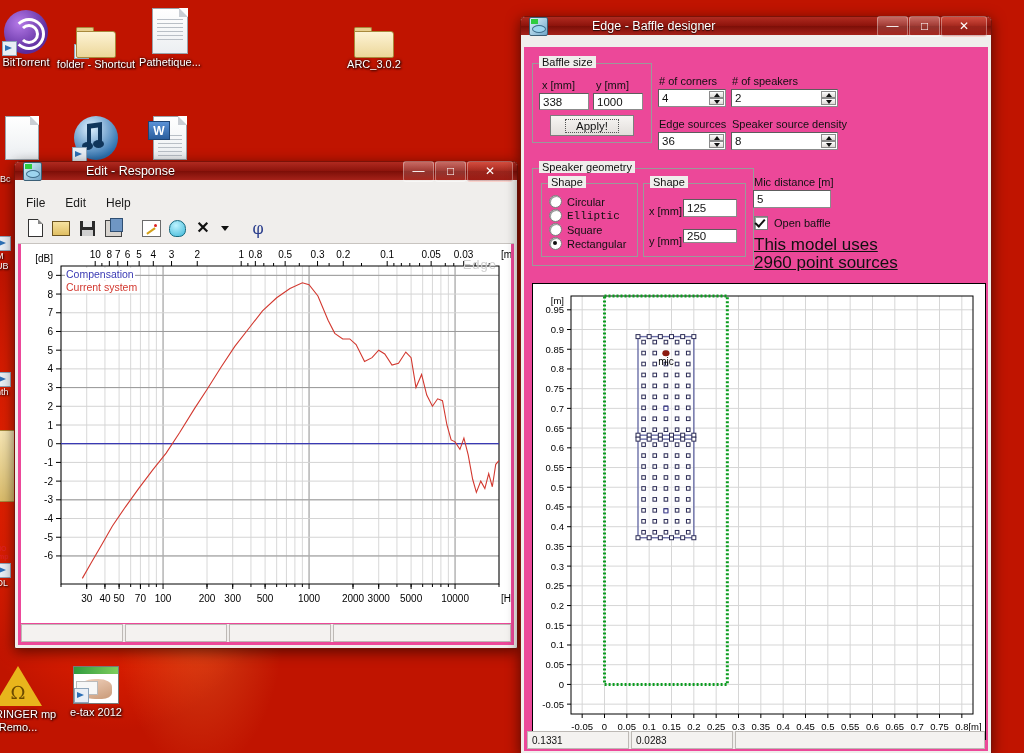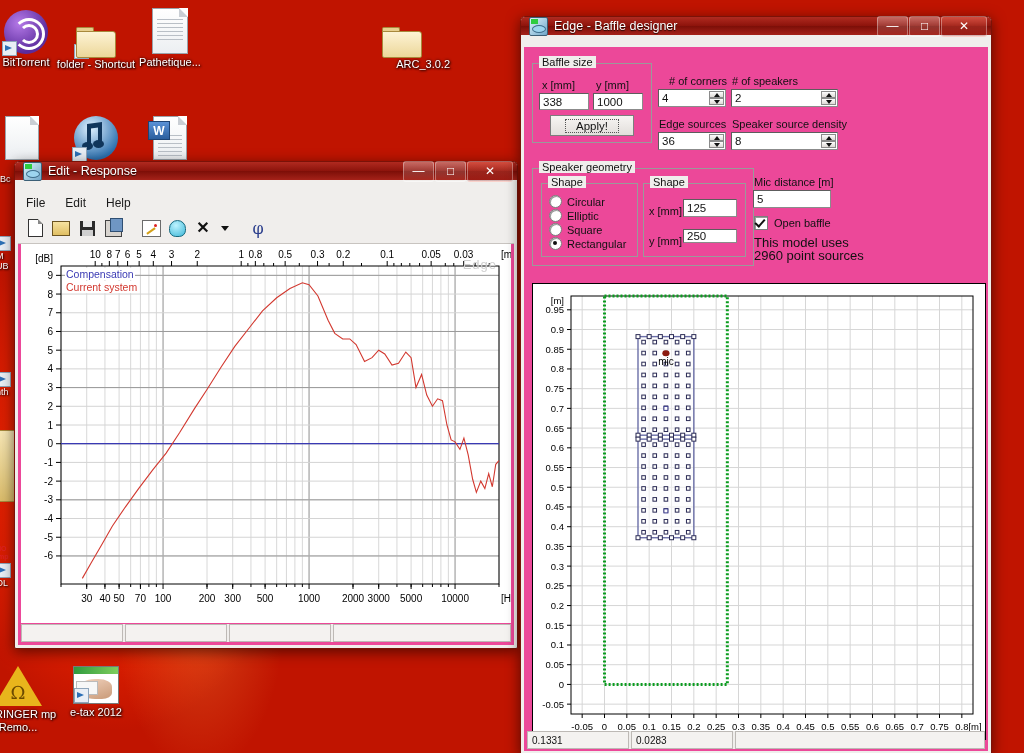--- a/index.html
+++ b/index.html
@@ -45,21 +45,21 @@
   .shortcut-arrow{position:absolute;left:0;bottom:0;width:13px;height:13px;background:#e9eef5;border:1px solid #8fa5bb;}
   .shortcut-arrow:after{content:"";position:absolute;left:2px;top:3px;width:0;height:0;
      border-left:7px solid #2c6fb5;border-top:3px solid transparent;border-bottom:3px solid transparent;}
   .circ{width:44px;height:44px;border-radius:50%;position:relative;}
 
   
   .win{position:absolute;border:1px solid #7a1208;border-radius:5px 5px 2px 2px;
        background:#f0eeec;box-shadow:0 3px 14px rgba(0,0,0,.55);}
   .titlebar{height:18px;border-radius:4px 4px 0 0;position:relative;
     background:linear-gradient(180deg,#b02a20 0%,#8e140c 48%,#7d0f08 52%,#a52219 100%);
-    display:flex;align-items:center;padding:0 4px;}
+    display:flex;align-items:center;padding:0 4px;gap:38px;}
   .titlebar .tlabel{color:#fff;font-size:12.5px;margin-left:6px;text-shadow:0 1px 1px rgba(0,0,0,.8);}
   .appicon{width:17px;height:17px;margin-left:4px;background:linear-gradient(135deg,#dff3fb,#6fa7c9);
     border:1px solid #3c5f76;border-radius:2px;position:relative;overflow:hidden;}
   .appicon:before{content:"";position:absolute;left:1px;top:1px;width:7px;height:5px;background:#2ecc40;}
   .appicon:after{content:"";position:absolute;left:2px;bottom:2px;width:12px;height:6px;border-radius:50%;
     background:#9dd5ef;border:1px solid #3f6e8c;}
   .wbtns{margin-left:auto;display:flex;}
   .wbtn{width:29px;height:19px;margin-left:1px;border:1px solid rgba(255,255,255,.35);border-radius:3px;
     background:linear-gradient(180deg,rgba(255,255,255,.30),rgba(255,255,255,.02));
     display:flex;align-items:center;justify-content:center;color:#fff;font-size:12px;}
@@ -115,21 +115,21 @@
     font-size:11.5px;display:flex;align-items:center;justify-content:center;color:#111;}
   .btn .inner{border:1px dotted #555;padding:0 10px;}
   .radio{position:absolute;font-size:11px;color:#111;display:flex;align-items:center;gap:5px;white-space:nowrap;}
   .rdot{width:11px;height:11px;border-radius:50%;background:#fff;
     border:1px solid #7d7d7d;box-shadow:inset 1px 1px 0 #9a9a9a;position:relative;flex:none;}
   .rdot.on:after{content:"";position:absolute;left:2.5px;top:2.5px;width:4px;height:4px;border-radius:50%;background:#111;}
   .chk{position:absolute;font-size:11px;color:#111;display:flex;align-items:center;gap:6px;white-space:nowrap;}
   .cbox{width:12px;height:12px;background:#fff;border:1px solid #7d7d7d;box-shadow:inset 1px 1px 0 #9a9a9a;position:relative;flex:none;}
   .cbox.on:after{content:"";position:absolute;left:2px;top:0px;width:4px;height:8px;
     border:solid #111;border-width:0 2px 2px 0;transform:rotate(42deg);}
-  .note{position:absolute;font-size:13px;color:#111;line-height:13px;white-space:pre-line;}
+  .note{position:absolute;font-size:17px;color:#111;line-height:18px;white-space:pre-line;text-decoration:underline;}
 
   
   #baffleplot{position:absolute;background:#fff;border:1px solid #000;overflow:hidden;}
 </style>
 </head>
 <body>
 
 <div id="desktop"></div>
 
 <div class="dicon" style="left:-22px;top:6px;">
@@ -154,21 +154,21 @@
 
 <div class="dicon" style="left:122px;top:6px;">
   <div class="glyph">
     <div class="docico" style="width:34px;height:44px;">
         <div class="lines"></div>
       </div>
   </div>
   <div class="lbl">Pathetique...</div>
 </div>
 
-<div class="dicon" style="left:354px;top:8px;text-align:right;">
+<div class="dicon" style="left:326px;top:8px;">
   <div class="glyph">
       <div class="folder"></div>
     </div>
   <div class="lbl">ARC_3.0.2</div>
 </div>
 
 <div class="dicon" style="left:-26px;top:112px;">
   <div class="glyph">
     <div class="docico" style="width:32px;height:42px;"></div>
   </div>
@@ -515,21 +515,21 @@
     <div class="group" style="left:8px;top:16px;width:118px;height:78px;"></div>
     <div class="grouptitle" style="left:15px;top:9px;">Baffle size</div>
     <div class="flab" style="left:18px;top:32px;">x [mm]</div>
     <div class="flab" style="left:72px;top:32px;">y [mm]</div>
     <div class="fin" style="left:15px;top:46px;width:50px;height:17px;">338</div>
     <div class="fin" style="left:69px;top:46px;width:50px;height:17px;">1000</div>
     <div class="btn" style="left:26px;top:68px;width:82px;height:19px;">
       <span class="inner">Apply!</span>
     </div>
 
-    <div class="flab" style="left:135px;top:28px;margin-left:10px;"># of corners</div>
+    <div class="flab" style="left:135px;top:28px;"># of corners</div>
     <div class="fin" style="left:134px;top:42px;width:68px;height:18px;position:absolute;">
       <span>4</span>
       <span class="spinbtns">
         <span class="spinhalf">
             <i class="up"></i>
           </span>
         <span class="spinhalf">
             <i class="dn"></i>
           </span>
       </span>
@@ -576,21 +576,21 @@
 
     <div class="group" style="left:8px;top:121px;width:220px;height:96px;"></div>
     <div class="grouptitle" style="left:15px;top:114px;">Speaker geometry</div>
 
     <div class="group" style="left:17px;top:136px;width:95px;height:72px;"></div>
     <div class="grouptitle" style="left:24px;top:129px;">Shape</div>
     <div class="radio" style="left:25px;top:148px;">
       <span class="rdot"></span>
       <span>Circular</span>
     </div>
-    <div class="radio" style="left:25px;top:162px;">
+    <div class="radio" style="left:25px;top:162px;font-family:Liberation Mono, monospace;">
       <span class="rdot"></span>
       <span>Elliptic</span>
     </div>
     <div class="radio" style="left:25px;top:176px;">
       <span class="rdot"></span>
       <span>Square</span>
     </div>
     <div class="radio" style="left:25px;top:190px;">
       <span class="rdot on"></span>
       <span>Rectangular</span>

